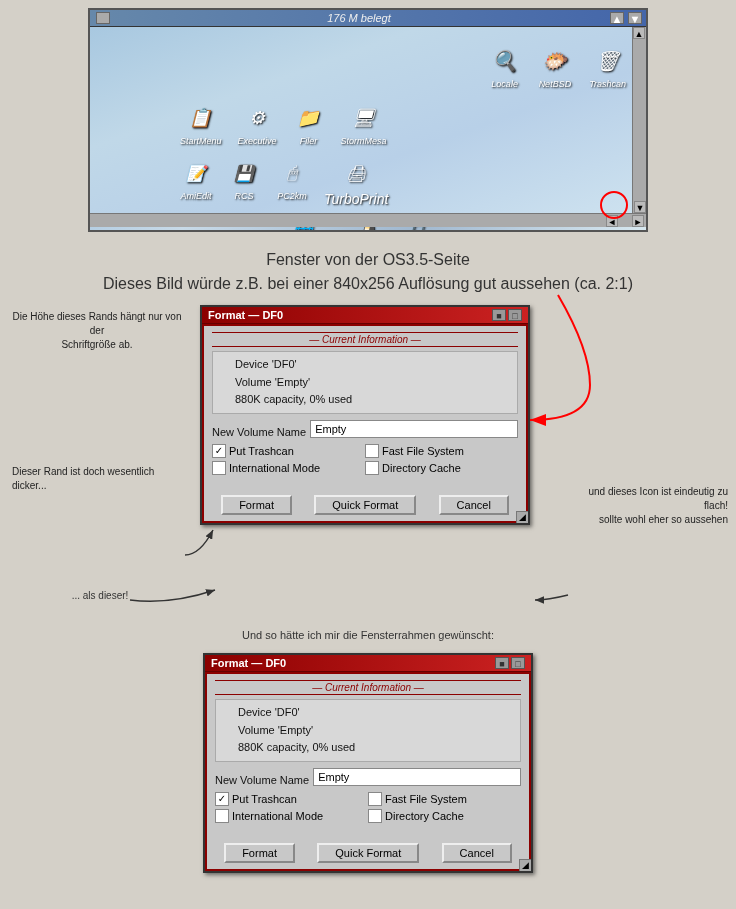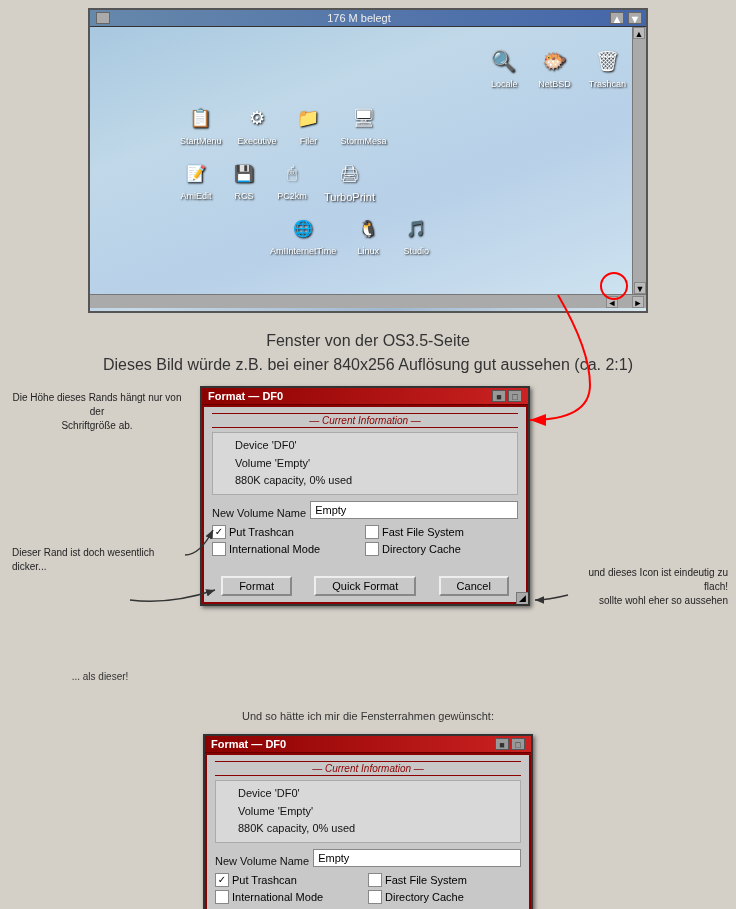--- a/index.html
+++ b/index.html
@@ -10,25 +10,26 @@
       font-family: "Arial", sans-serif;
       font-size: 12px;
       position: relative;
       overflow-x: hidden;
     }
 
     
     .workbench-area {
       position: relative;
       width: 560px;
-      height: 305px;
+      height: 224px;
       margin: 5px auto 16px auto;
       background: linear-gradient(135deg, #8ab4d8 0%, #c8dae8 40%, #a0b8d0 70%, #d8e8f0 100%);
       border: 2px solid #555;
       overflow: hidden;
+      font-style: italic;
     }
     .wb-titlebar {
       background: linear-gradient(to right, #6688aa, #4466aa);
       color: #fff;
       text-align: center;
       font-size: 11px;
       padding: 2px 4px;
       border-bottom: 1px solid #333;
       display: flex;
       align-items: center;
@@ -333,21 +334,21 @@
       <div class="wb-icon">
         <div class="wb-icon-img" style="font-size:16px;">💾</div>
         <span style="font-size:9px;text-align:center;">RCS</span>
       </div>
       <div class="wb-icon">
         <div class="wb-icon-img" style="font-size:16px;">🖱</div>
         <span style="font-size:9px;">PC2km</span>
       </div>
       <div class="wb-icon">
         <div class="wb-icon-img" style="font-size:16px;">🖨</div>
-        <span style="font-size:11px;">TurboPrint</span>
+        <span style="font-size:14px;">TurboPrint</span>
       </div>
     </div>
 
     <div class="wb-icons-row4">
       <div class="wb-icon">
         <div class="wb-icon-img" style="font-size:16px;">🌐</div>
         <span style="font-size:9px;">AmIInternetTime</span>
       </div>
       <div class="wb-icon">
         <div class="wb-icon-img" style="font-size:16px;">🐧</div>

